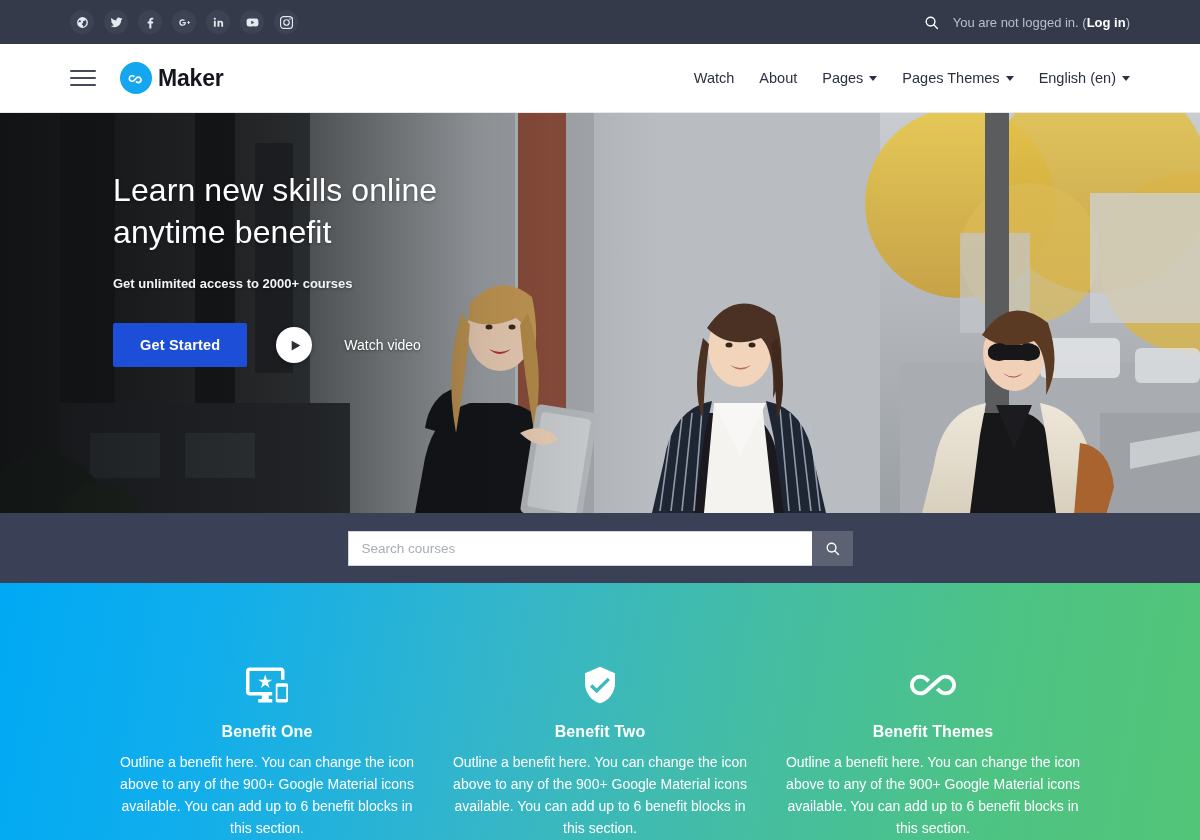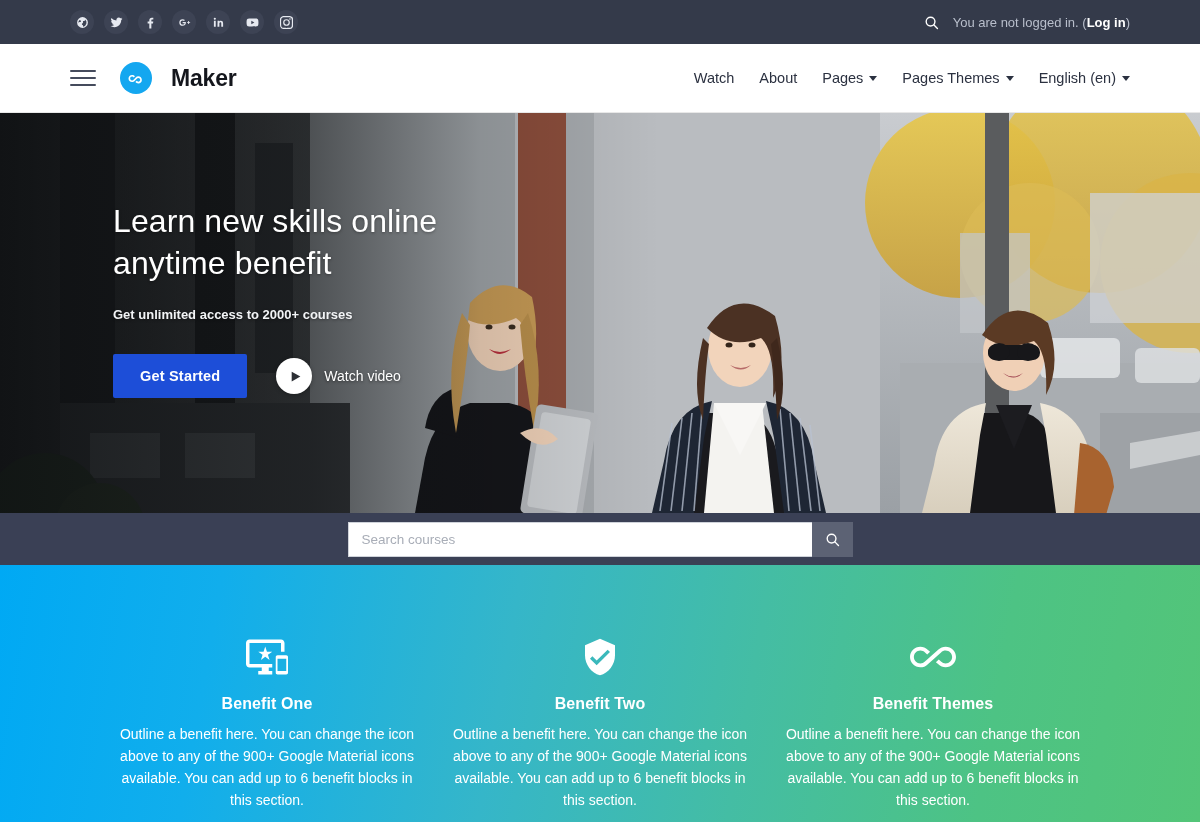--- a/index.html
+++ b/index.html
@@ -30,21 +30,21 @@
   .loginline a{ color:#fff; text-decoration:none; font-weight:700;}
 
   
   .header{
     height:69px; background:#fff; display:flex; align-items:center;
     padding:0 70px; justify-content:space-between; border-bottom:1px solid #e8e8e8;
   }
   .brandwrap{ display:flex; align-items:center; gap:24px; }
   .hamburger{ display:flex; flex-direction:column; gap:5px; cursor:pointer; padding:3px 0;}
   .hamburger span{ display:block; width:26px; height:2px; background:#454b5c; border-radius:1px;}
-  .brand{ display:flex; align-items:center; gap:19px; cursor:pointer; text-decoration:none;}
+  .brand{ display:flex; align-items:center; gap:6px; cursor:pointer; text-decoration:none;}
   .brand-mark{
     width:32px; height:32px; border-radius:50%; background:#14a7f0;
     display:flex; align-items:center; justify-content:center;
   }
   .brand-mark svg{ width:21px; height:21px; }
   .brand-name{ font-size:23px; font-weight:700; color:#14161c; letter-spacing:-.2px; }
 
   .nav{ display:flex; align-items:center; gap:25px; }
   .nav-item{
     font-size:14.5px; color:#2b3140; cursor:pointer; display:flex; align-items:center;
@@ -55,66 +55,66 @@
 
   
   .hero{
     position:relative; height:400px; overflow:hidden; background:#2a2d30;
   }
   .hero-photo{ position:absolute; inset:0; }
   .hero-overlay{
     position:absolute; inset:0;
     background:linear-gradient(90deg, rgba(10,12,14,.78) 0%, rgba(12,14,16,.55) 26%, rgba(0,0,0,.12) 40%, rgba(0,0,0,0) 55%);
   }
-  .hero-content{ position:relative; z-index:5; padding:56px 0 0 113px;margin-top:31px; }
+  .hero-content{ position:relative; z-index:5; padding:56px 0 0 113px; }
   .hero-title{
     font-size:32px; line-height:1.32; font-weight:400; color:#fff; letter-spacing:.1px;
     text-shadow:0 1px 3px rgba(0,0,0,.35); max-width:460px;
   }
   .hero-sub{
     margin-top:23px; font-size:13px; color:#f2f4f6; font-weight:700;
     text-shadow:0 1px 3px rgba(0,0,0,.4);
   }
   .hero-actions{ margin-top:32px; display:flex; align-items:center; gap:29px; }
   .btn-primary{
     background:#1d4ed8; color:#fff; font-size:14.5px; font-weight:700;
     padding:14px 27px; border:none; cursor:pointer; border-radius:2px;
     letter-spacing:.2px;
   }
-  .watch{ display:flex; align-items:center; gap:12px; cursor:pointer; }
+  .watch{ display:flex; align-items:center; gap:32px; cursor:pointer; }
   .play-circle{
     width:36px; height:36px; border-radius:50%; background:#fff;
     display:flex; align-items:center; justify-content:center;
     box-shadow:0 1px 4px rgba(0,0,0,.3);
   }
   .play-circle svg{ width:13px; height:13px; fill:#2c2f35; margin-left:2px; }
   .watch-label{ color:#fff; font-size:14px; text-shadow:0 1px 3px rgba(0,0,0,.5); }
 
   
   .searchband{
-    height:52px; background:#3a4055; display:flex; align-items:center; justify-content:center;
+    height:70px; background:#3a4055; display:flex; align-items:center; justify-content:center;
   }
   .searchform{ display:flex; width:505px; height:35px; }
   .searchform input{
     flex:1; border:1px solid #cfd3da; border-right:none; background:#fff;
     padding:0 13px; font-size:13.5px; color:#333; outline:none;
     font-family:"Liberation Sans", sans-serif;
   }
   .searchform input::placeholder{ color:#a8adb7; }
   .searchbtn{
     width:41px; background:#5c6274; border:1px solid #5c6274; cursor:pointer;
     display:flex; align-items:center; justify-content:center;
   }
   .searchbtn svg{ width:15px;height:15px; fill:none; stroke:#fff; stroke-width:2.2;}
 
   
   .benefits{
     height:257px;
     background:linear-gradient(100deg, #00a9f4 0%, #11aeec 18%, #35b6c9 42%, #44bda4 62%, #4dc384 82%, #53c578 100%);
-    display:flex; align-items:flex-start; justify-content:center; padding-top:71px;
+    display:flex; align-items:flex-end; justify-content:center; padding-top:46px;
   }
   .benefit{
     width:333px; text-align:center; padding:0 18px;
   }
   .benefit-icon{ height:42px; display:flex; align-items:center; justify-content:center; }
   .benefit-icon svg{ fill:#fff; }
   .benefit-title{
     margin-top:17px; font-size:16px; font-weight:700; color:#fff; letter-spacing:.1px;
   }
   .benefit-text{

